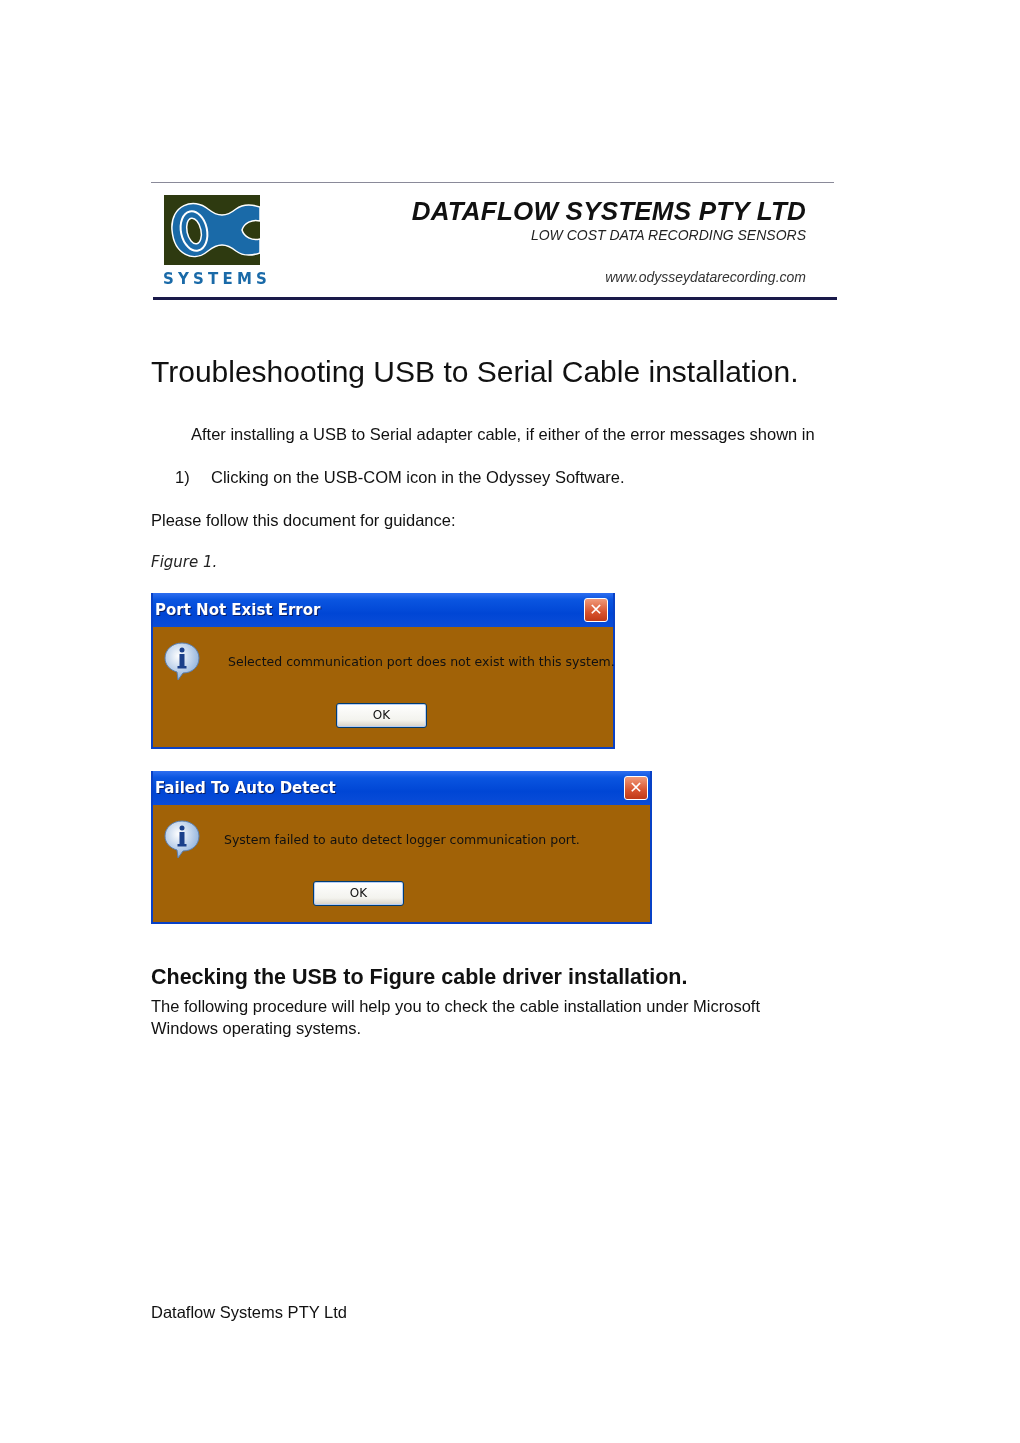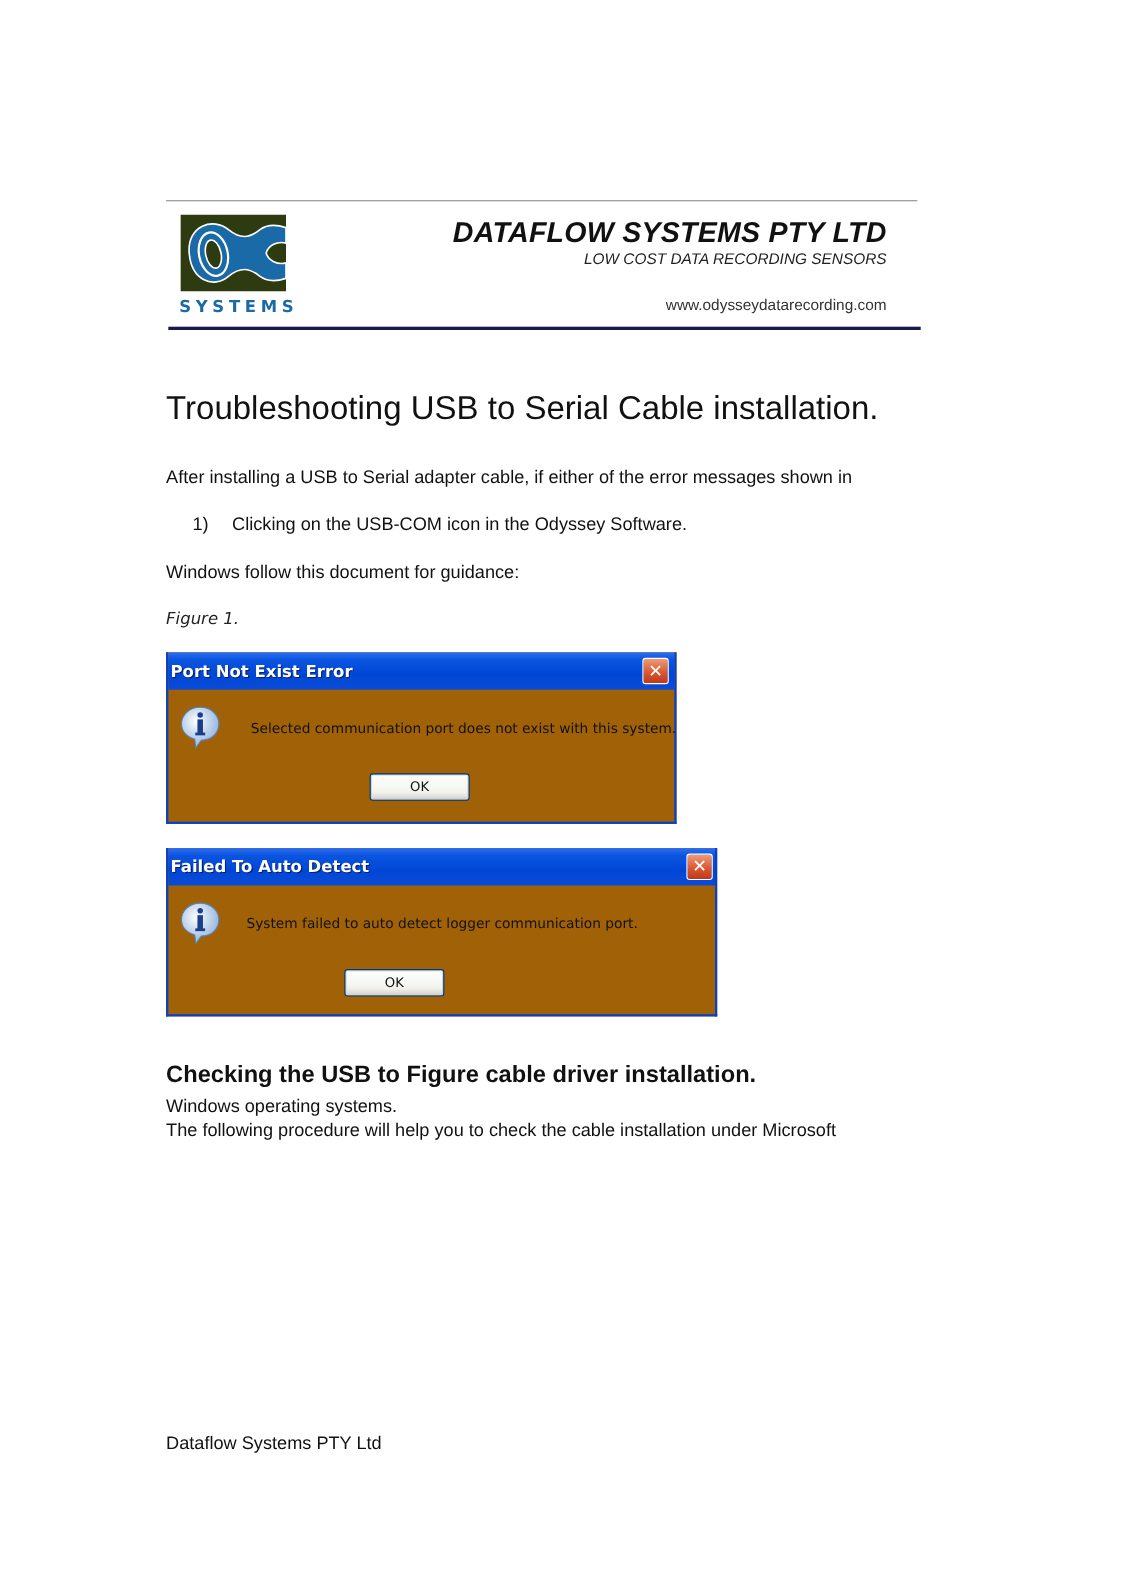--- a/index.html
+++ b/index.html
@@ -8,26 +8,26 @@
 
   .top-rule { position: absolute; left: 151px; top: 182px; width: 683px; height: 1px; background: #8a8a99; }
   .header-block { position: absolute; left: 151px; top: 188px; width: 686px; height: 112px; }
   .bottom-rule { position: absolute; left: 153px; top: 297px; width: 684px; height: 3px; background: #1a1a4a; }
 
   .logo { position: absolute; left: 13px; top: 7px; width: 96px; height: 70px; }
   .logo-word { position: absolute; left: 12px; top: 82px; font-family: "DejaVu Sans", sans-serif; font-weight: bold; font-size: 15px; letter-spacing: 4.2px; color: #1a6aa8; }
 
   .company-name { position: absolute; right: 31px; top: 8px; font-size: 26px; font-weight: bold; font-style: italic; color: #111; letter-spacing: 0.2px; }
   .company-tagline { position: absolute; right: 31px; top: 39px; font-size: 14px; font-style: italic; color: #222; }
-  .company-url { position: absolute; right: 31px; top: 81px; font-size: 14px; color: #333; }
+  .company-url { position: absolute; right: 31px; top: 81px; font-size: 14px; font-style: italic; color: #333; }
 
   .page-title { position: absolute; left: 151px; top: 355px; font-size: 30px; font-weight: normal; color: #111; white-space: nowrap; }
 
   .para { position: absolute; left: 151px; font-size: 16.5px; line-height: 21.5px; color: #111; white-space: nowrap; }
-  .intro { top: 424px; }
+  .intro { top: 424px; margin-left: 40px; }
   .steps { position: absolute; left: 175px; top: 467px; list-style: none; font-size: 16.5px; line-height: 21.5px; color: #111; }
   .steps li { white-space: nowrap; }
   .steps .num { display: inline-block; width: 36px; }
   .guidance { top: 510px; }
   .fig-caption { position: absolute; left: 151px; top: 553px; font-family: "DejaVu Sans", sans-serif; font-style: italic; font-size: 15px; color: #222; }
 
   
   .dialog { position: absolute; background: #a16207; border: 2px solid #0841c6; border-top: none; }
   .dialog .titlebar { position: absolute; left: 0; top: 0; right: 0; height: 34px;
     background: linear-gradient(#2e6ef0 0%, #0a55e0 20%, #0046d5 60%, #0a4cd8 100%); }
@@ -82,21 +82,21 @@
 <div class="para intro">
   <div>After installing a USB to Serial adapter cable, if either of the error messages shown in</div>
 </div>
 
 <ol class="steps">
   <li>
     <span class="num">1)</span><span>Clicking on the USB-COM icon in the Odyssey Software.</span>
   </li>
 </ol>
 
-<div class="para guidance">Windows follow this document for guidance:</div>
+<div class="para guidance">Please follow this document for guidance:</div>
 
 <div class="fig-caption">Figure 1.</div>
 
 <div class="dialog d1">
   <div class="titlebar">
     <span class="title">Port Not Exist Error</span>
     <div class="close-btn"><span>✕</span></div>
   </div>
   <svg class="info-icon" viewBox="0 0 38 40">
     <defs>
@@ -131,17 +131,17 @@
     <rect x="16.5" y="13" width="5" height="13" fill="#1a3f8a"></rect>
     <rect x="14.5" y="25" width="9" height="2.5" fill="#1a3f8a"></rect>
   </svg>
   <div class="message">System failed to auto detect logger communication port.</div>
   <div class="ok-btn">OK</div>
 </div>
 
 <h2 class="section-heading">Checking the USB to Figure cable driver installation.</h2>
 
 <div class="para section-body">
+  <div>The following procedure will help you to check the cable installation under Microsoft</div>
   <div>Windows operating systems.</div>
-  <div>The following procedure will help you to check the cable installation under Microsoft</div>
 </div>
 
 <div class="footer">Dataflow Systems PTY Ltd</div>
 
 </body></html>

